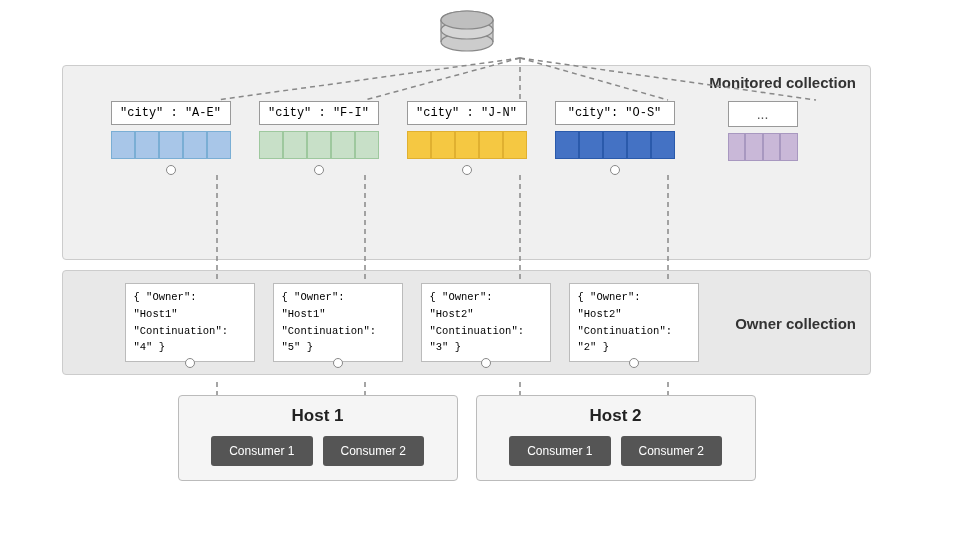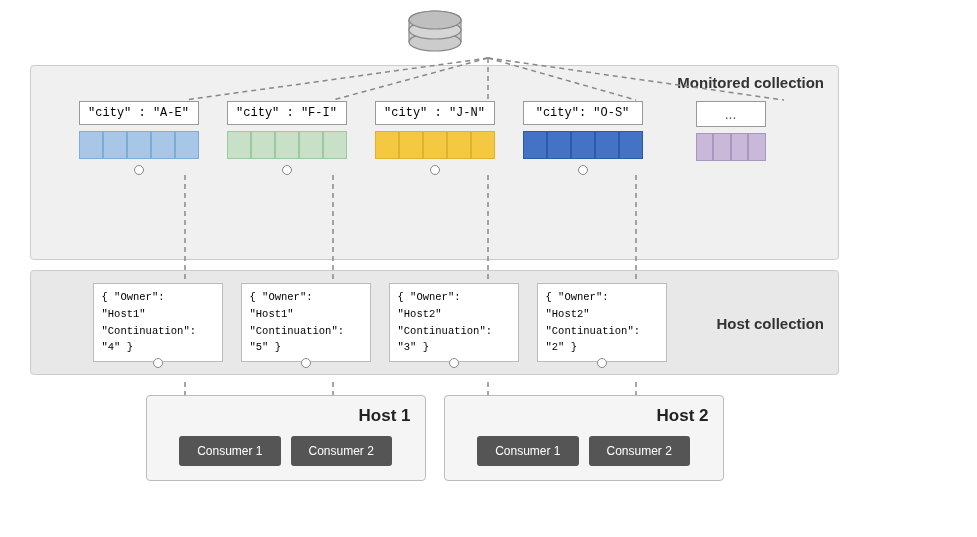--- a/index.html
+++ b/index.html
@@ -11,20 +11,21 @@
       overflow: hidden;
       position: relative;
     }
 
     .diagram-container {
       width: 869px;
       height: 537px;
       position: relative;
       background: #fff;
       padding: 20px;
+      margin-left: 32px;
     }
 
     
     .db-icon-container {
       position: absolute;
       top: 10px;
       left: 50%;
       transform: translateX(-50%);
       display: flex;
       flex-direction: column;
@@ -210,21 +211,21 @@
 
     .host-box {
       border: 1px solid #bbb;
       background: #f5f5f5;
       border-radius: 4px;
       width: 280px;
       padding: 10px 14px 14px 14px;
     }
 
     .host-title {
-      text-align: right;
+      text-align: center;
       font-size: 17px;
       font-weight: 700;
       color: #222;
       margin-bottom: 10px;
     }
 
     .consumers-row {
       display: flex;
       gap: 10px;
       justify-content: center;
@@ -347,21 +348,21 @@
           <div class="block"></div>
           <div class="block"></div>
           <div class="block block-hatched"></div>
         </div>
       </div>
 
     </div>
   </div>
 
   <div class="lease-collection">
-    <span class="lease-label">Host collection</span>
+    <span class="lease-label">Owner collection</span>
 
     <div class="lease-cards-row">
 
       <div class="lease-card-wrapper">
         <div class="lease-card">
           <span>{ "Owner": "Host1"</span>
           <span>"Continuation": "4" }</span>
         </div>
         <div class="lease-dot"></div>
       </div>

